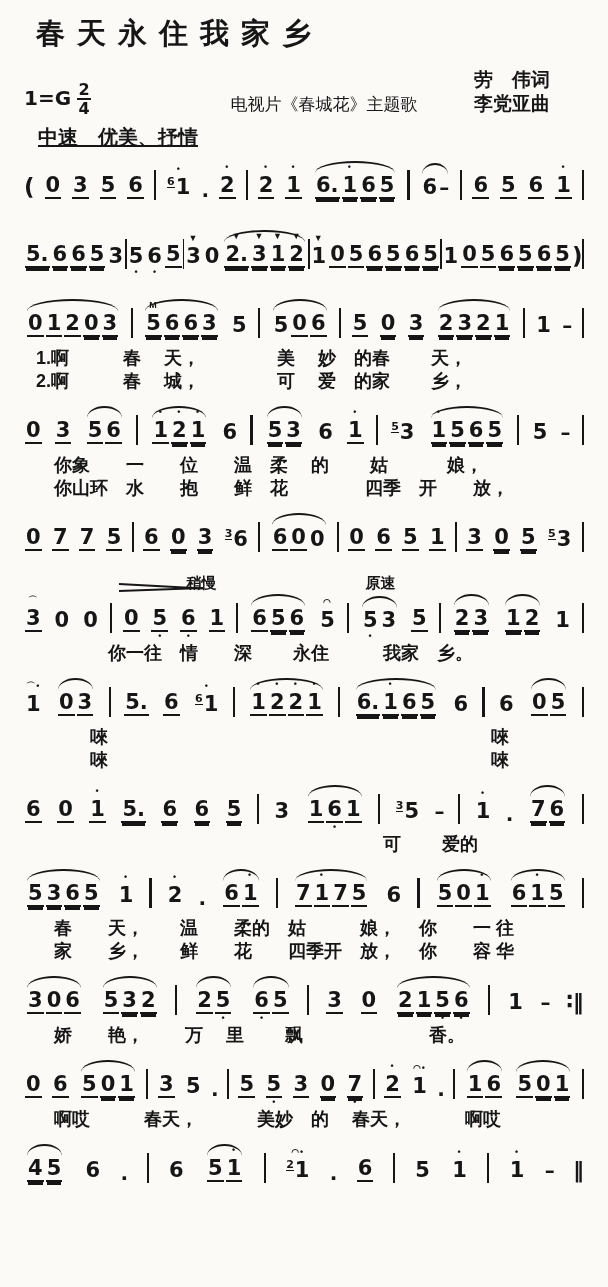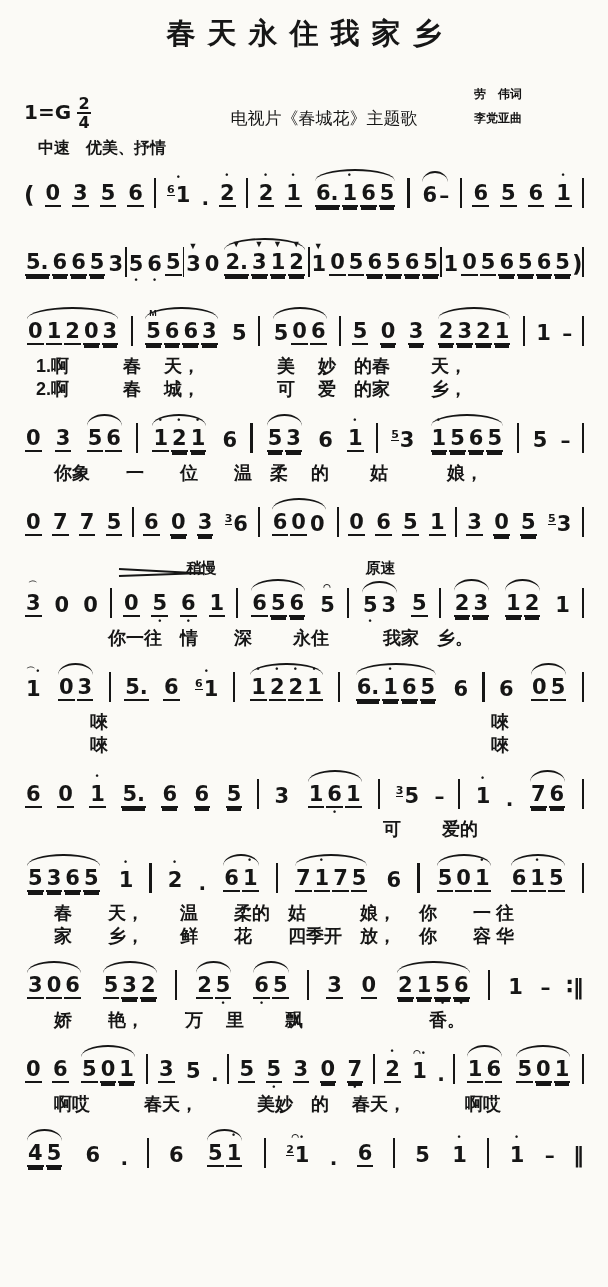--- a/index.html
+++ b/index.html
@@ -5,34 +5,34 @@
   * { margin:0; padding:0; box-sizing:border-box; }
   html,body { width:608px; height:1287px; overflow:hidden; }
   body {
     background:#fbfaf6; color:#161616;
     font-family:"Liberation Sans", sans-serif;
   }
   .sheet { padding:14px 24px 0 24px; }
 
   
   .title {
-    text-align:center; font-size:29px; font-weight:700;
-    letter-spacing:12px; padding-left:12px; margin-bottom:28px;
+    font-size:29px; font-weight:700;
+    letter-spacing:12px; padding-left:12px; margin-bottom:14px;
   }
   .meta { display:flex; align-items:flex-end; margin-bottom:6px; }
   .keysig {
     width:150px; font-size:20px; font-weight:700;
     font-family:"DejaVu Sans", sans-serif; padding-top:8px;
   }
   .frac { display:inline-flex; flex-direction:column; align-items:center;
           vertical-align:middle; margin-left:6px; font-size:16px; line-height:15px; }
   .frac .fbar { width:14px; height:2px; background:#161616; margin:1px 0; }
   .subtitle { flex:1; text-align:center; font-size:17px; font-weight:400; padding-top:10px; }
-  .credits { width:110px; text-align:left; font-size:12px; font-weight:700; line-height:24px; }
-  .tempo { font-size:16px; font-weight:700; margin:8px 0 10px 14px; }
+  .credits { width:110px; text-align:left; font-size:19px; font-weight:700; line-height:24px; }
+  .tempo { font-size:20px; font-weight:700; margin:8px 0 10px 14px;text-decoration:underline; }
 
   
   .system { margin-bottom:13px; }
   .system.gapbig { margin-bottom:21px; }
   .marksrow { position:relative; height:20px; font-size:15px; font-weight:700; }
   .marksrow .mk { position:absolute; top:0; }
   .hairpin { position:absolute; top:9px; height:9px; }
   .hairpin::before, .hairpin::after {
     content:''; position:absolute; left:0; width:100%; height:1.8px; background:#161616;
     transform-origin:left center;
@@ -586,20 +586,21 @@
           <span class="barline"></span>
           <span class="note">
             <span class="ab"></span>
             <span class="core">5</span>
             <span class="bl"></span>
           </span>
           <span class="dash">–</span>
           <span class="barline"></span>
         </div>
         <div class="lyr">　你象　　一　　位　　温　柔　 的　　 姑　　　 娘，</div>
+        <div class="lyr">　你山环　水　　抱　　鲜　花　　　　 四季　开　　放，</div>
       </div>
       <div class="system">
         <div class="notes">
           <span class="note u1">
             <span class="ab"></span>
             <span class="core">0</span>
             <span class="bl"></span>
           </span>
           <span class="note u1">
             <span class="ab"></span>

